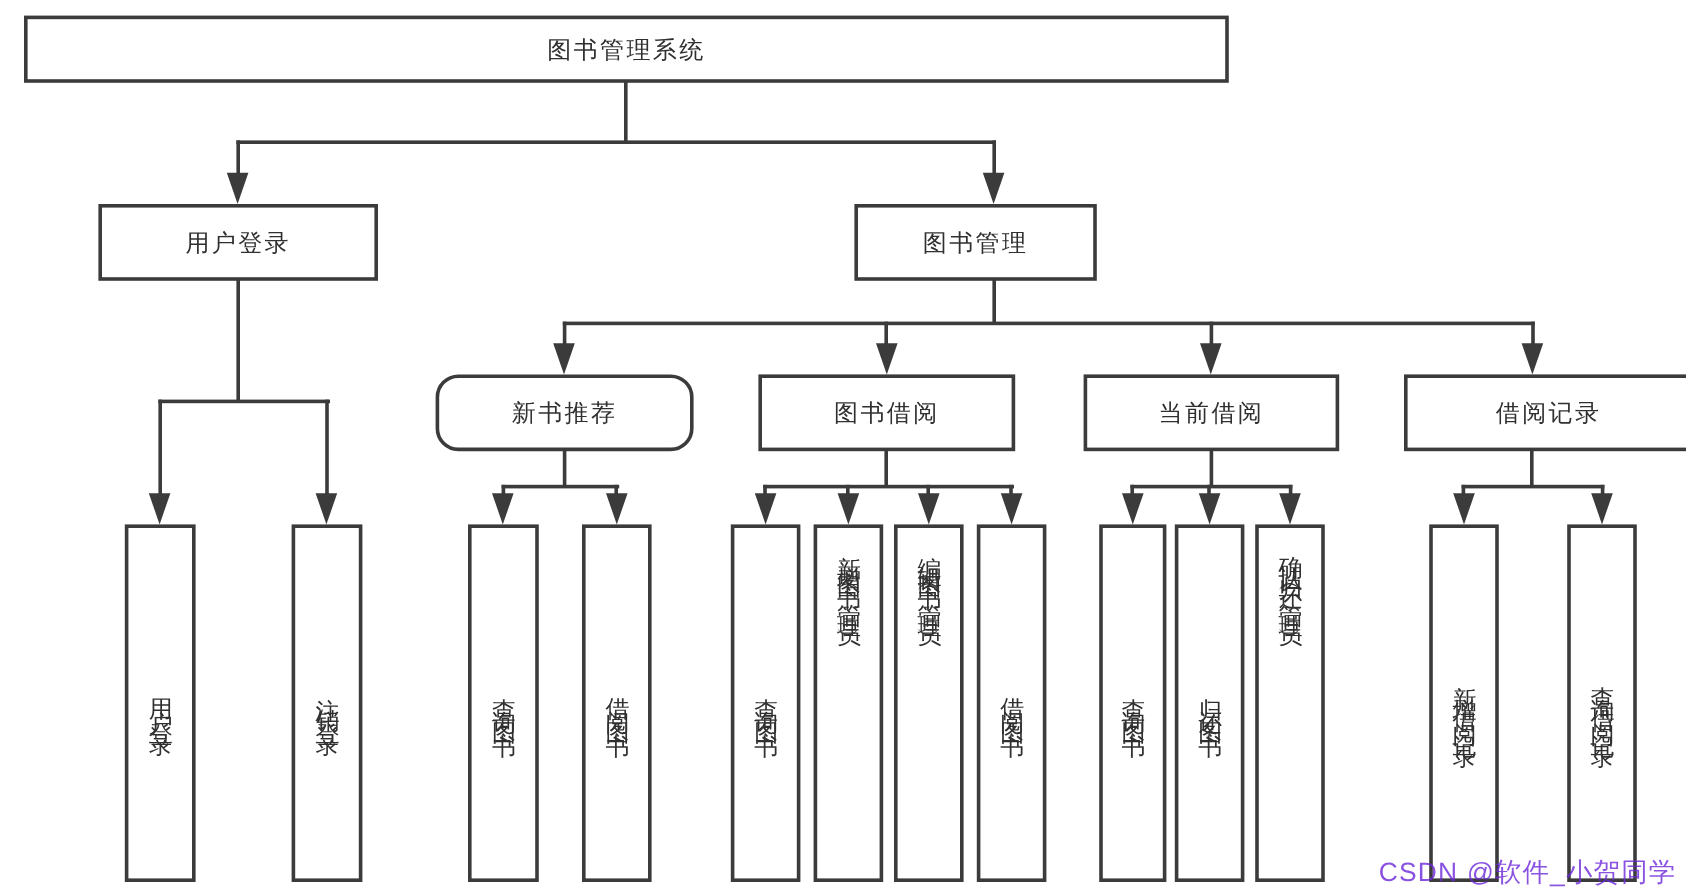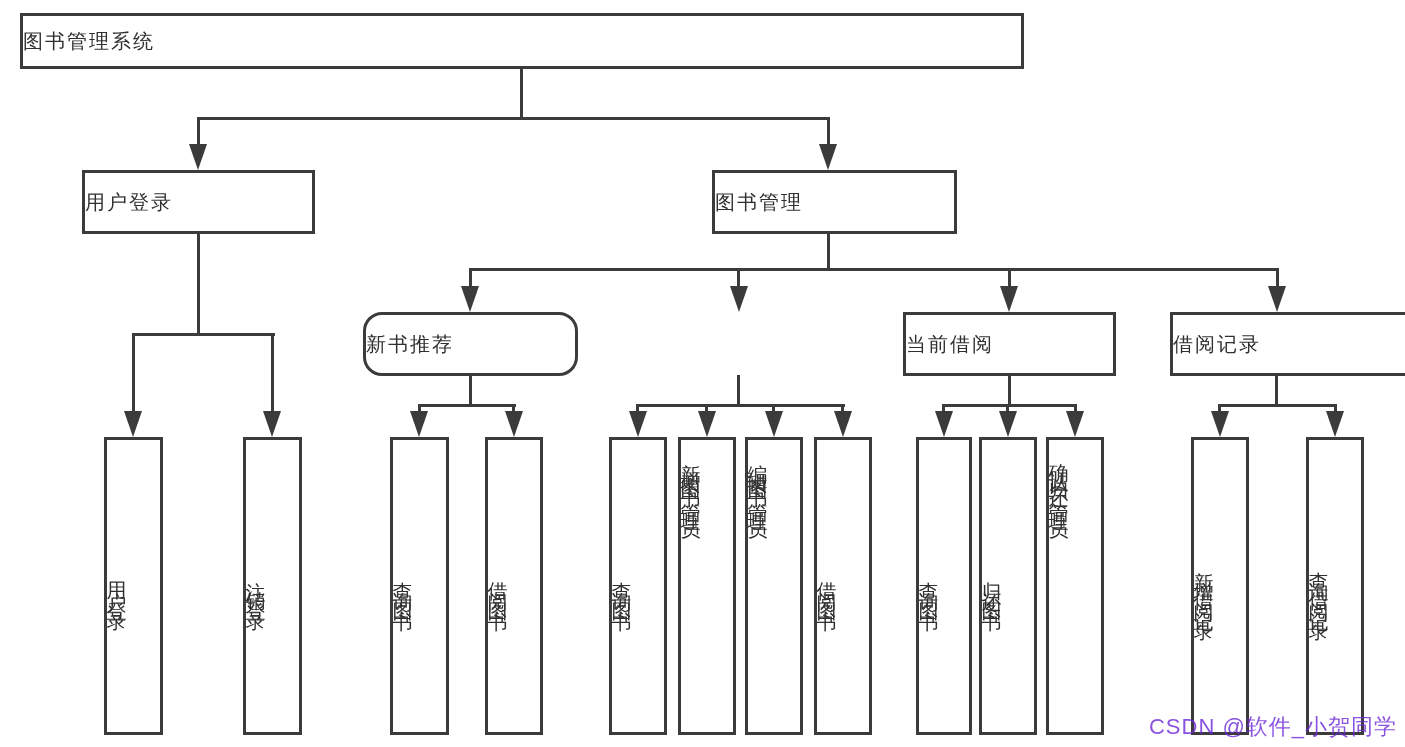--- a/index.html
+++ b/index.html
@@ -10,20 +10,21 @@
     font-family:"Liberation Sans","DejaVu Sans",sans-serif;
     overflow:hidden;
   }
   .box{
     position:absolute;
     box-sizing:border-box;
     background:#ffffff;
     border:3px solid #3b3b3b;
     display:flex;
     align-items:center;
+    justify-content:center;
     color:#303030;
   }
   .hdr span{
     font-size:20px;
     letter-spacing:2px;
     white-space:nowrap;
   }
   .leaf span{
     writing-mode:vertical-rl;
     text-orientation:mixed;
@@ -70,28 +71,31 @@
 <div id="stage">
 
   <div class="box hdr" style="left:20px;top:13px;width:1004px;height:56px;">
     <span>图书管理系统</span>
   </div>
 
   <div class="box hdr" style="left:82px;top:170px;width:233px;height:64px;">
     <span>用户登录</span>
   </div>
 
-  <div class="box hdr" style="left:712px;top:170px;width:245px;height:64px;">
+  <div class="box hdr" style="left:712px;top:170px;width:202px;height:64px;">
     <span>图书管理</span>
   </div>
 
   <div class="box hdr" style="left:363px;top:312px;width:215px;height:64px;border-radius:19px;">
     <span>新书推荐</span>
   </div>
 
+  <div class="box hdr" style="left:632px;top:312px;width:214px;height:64px;">
+    <span>图书借阅</span>
+  </div>
 
   <div class="box hdr" style="left:903px;top:312px;width:213px;height:64px;">
     <span>当前借阅</span>
   </div>
 
   <div class="box hdr" style="left:1170px;top:312px;width:241px;height:64px;">
     <span>借阅记录</span>
   </div>
 
   <div class="box leaf" style="left:104px;top:437px;width:59px;height:298px;">

